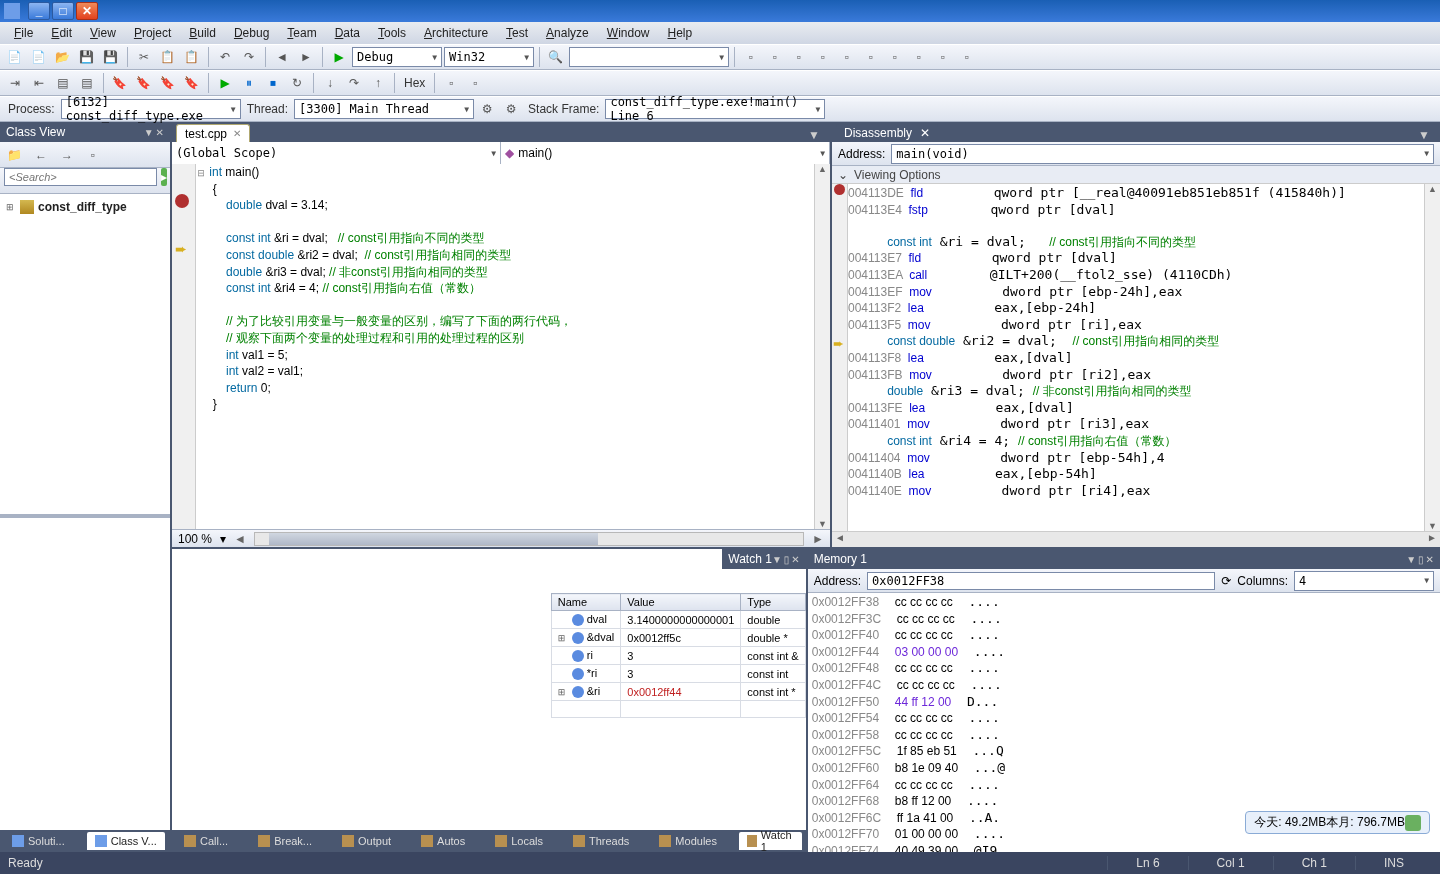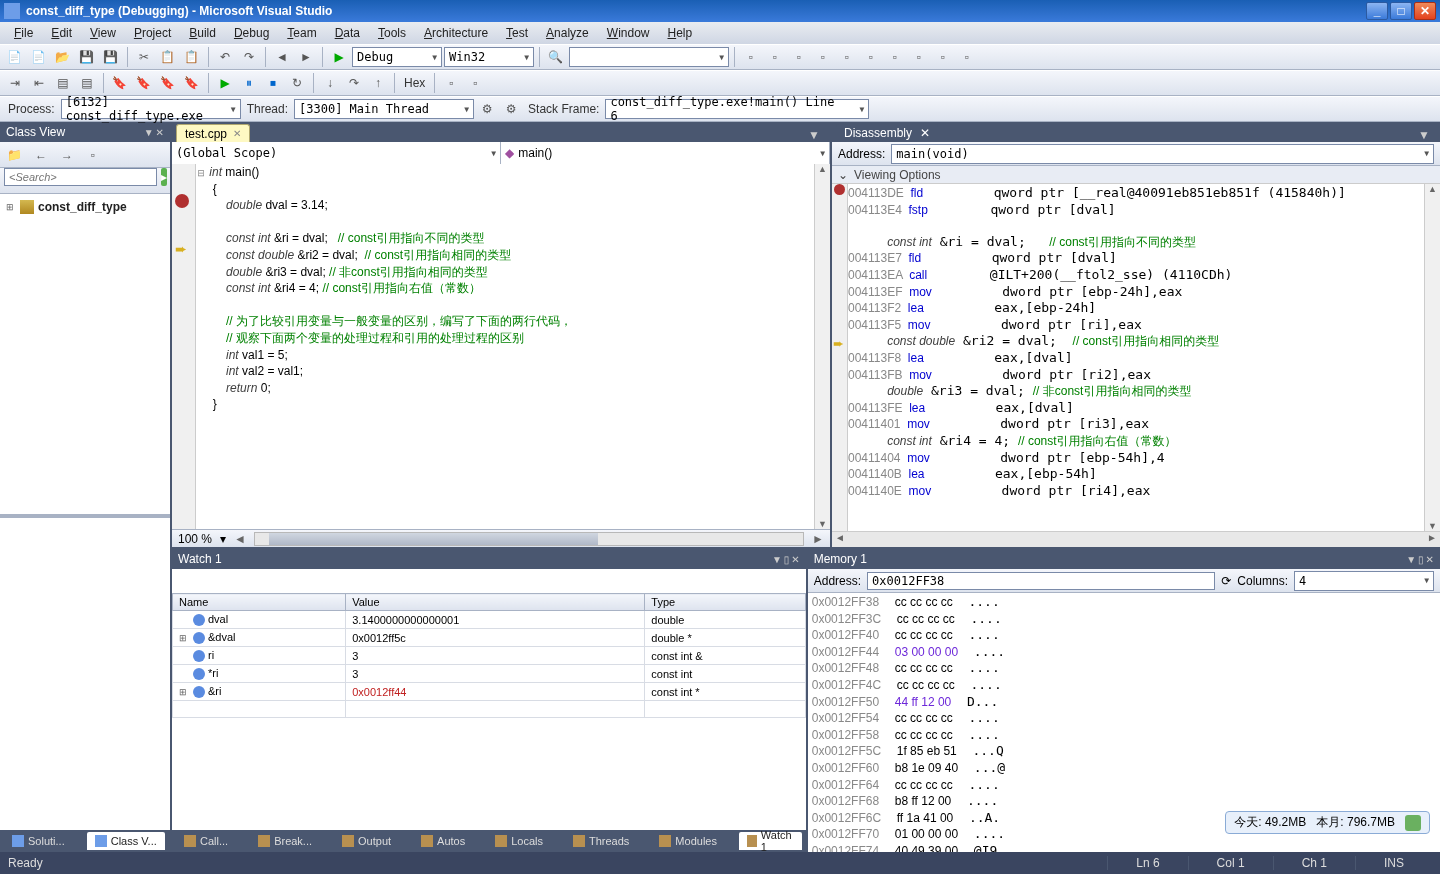--- a/index.html
+++ b/index.html
@@ -13,96 +13,95 @@
 .menubar { height: 22px; background: linear-gradient(#e9ecf0, #cfd6e4); display: flex; align-items: center; padding: 0 6px; gap: 2px; }
 .menubar span { padding: 2px 8px; color: #222; }
 .menubar span u { text-decoration: underline; }
 .toolbar { height: 26px; background: linear-gradient(#f4f6fb, #dde3ee); border-top: 1px solid #fff; border-bottom: 1px solid #a8b2c4; display: flex; align-items: center; padding: 0 4px; gap: 2px; }
 .tbtn { width: 22px; height: 22px; display: flex; align-items: center; justify-content: center; color: #555; border-radius: 2px; }
 .sep { width: 1px; height: 20px; background: #a8b2c4; margin: 0 3px; }
 .combo { height: 20px; background: #fff; border: 1px solid #7a8aa8; padding: 0 20px 0 4px; display: flex; align-items: center; position: relative; font-family: monospace; }
 .combo::after { content: "▼"; font-size: 8px; position: absolute; right: 4px; color: #555; }
 .combo.small { width: 90px; }
 .combo.med { width: 180px; }
-.combo.large { width: 264px; }
+.combo.large { width: 220px; }
 .lbl { padding: 0 4px; color: #333; }
 .workspace { flex: 1; display: flex; overflow: hidden; }
 .leftpane { width: 172px; background: #fff; display: flex; flex-direction: column; border-right: 2px solid #4a5770; }
 .panehdr { height: 20px; background: #4a5770; color: #fff; display: flex; align-items: center; padding: 0 6px; font-size: 11px; }
 .paneicons { height: 26px; background: linear-gradient(#f4f6fb, #dde3ee); border-bottom: 1px solid #a8b2c4; display: flex; align-items: center; padding: 0 4px; gap: 4px; }
 .panesearch { height: 26px; background: linear-gradient(#f4f6fb, #dde3ee); border-bottom: 1px solid #a8b2c4; display: flex; align-items: flex-start; padding: 0 4px; gap: 4px; }
 .panesearch input { flex: 1; height: 18px; border: 1px solid #7a8aa8; padding: 0 4px; font-style: italic; color: #888; font-size: 11px; }
 .treelist { flex: 1; background: #fff; padding: 4px; color: #222; }
 .treeitem { display: flex; align-items: center; gap: 4px; padding: 2px; }
 .expander { width: 10px; color: #666; font-size: 9px; }
 .projicon { width: 14px; height: 14px; background: linear-gradient(#d4b850, #b08820); }
 .centerarea { flex: 1; display: flex; flex-direction: column; overflow: hidden; }
 .tabrow { height: 20px; background: #4a5770; display: flex; align-items: flex-end; padding: 0 4px; }
-.tab { height: 18px; background: #fef9c3; border: 1px solid #b0a870; border-bottom: none; padding: 0 8px; display: flex; align-items: center; gap: 6px; font-size: 11px; border-radius: 3px 3px 0 0; }
+.tab { height: 18px; background: #ffffff; border: 1px solid #b0a870; border-bottom: none; padding: 0 8px; display: flex; align-items: center; gap: 6px; font-size: 11px; border-radius: 3px 3px 0 0; }
 .tab .x { color: #888; font-size: 10px; }
 .tabrow .fill { flex: 1; }
 .tabrow .drop { color: #ccc; margin: 0 6px; }
 .leftedit { flex: 1; display: flex; flex-direction: column; border-right: 2px solid #4a5770; overflow: hidden; background: #fff; }
 .scopebar { height: 22px; background: #fff; border-bottom: 1px solid #737373; display: flex; }
 .scopebar .combo { flex: 1; border: none; border-right: 1px solid #a8b2c4; height: 22px; }
 .codearea { flex: 1; display: flex; overflow: hidden; font-family: "Consolas", monospace; font-size: 13px; background: #fff; }
 .gutter { width: 24px; background: #f0f0f0; border-right: 1px solid #ccc; position: relative; }
 .bpoint { width: 14px; height: 14px; border-radius: 50%; background: #b03030; position: absolute; left: 3px; top: 30px; }
 .arrow { position: absolute; left: 3px; top: 77px; color: #d8b020; font-size: 14px; }
 .codelines { flex: 1; padding: 1px 0; overflow: auto; white-space: pre; line-height: 15.6px; }
 .outline { display: inline-block; width: 10px; color: #888; text-align: center; font-size: 9px; }
-.kw { color: #404040; font-style: italic; }
+.kw { color: #0369a1; }
 .com { color: #008000; }
 .editfoot { height: 18px; background: linear-gradient(#f4f6fb, #dde3ee); border-top: 1px solid #a8b2c4; display: flex; align-items: center; padding: 0 6px; gap: 8px; font-size: 11px; }
 .editfoot .scrollbar { flex: 1; height: 14px; background: #e8e8e8; border: 1px solid #b8b8b8; position: relative; }
 .editfoot .scrollbar .thumb { position: absolute; left: 14px; top: 0; height: 12px; width: 60%; background: linear-gradient(#d0d6e0, #b0b8c8); }
 .rightedit { width: 608px; display: flex; flex-direction: column; background: #fff; }
 .disasmhdr { height: 24px; background: linear-gradient(#f4f6fb, #dde3ee); border-bottom: 1px solid #a8b2c4; display: flex; align-items: center; padding: 0 6px; gap: 6px; }
 .disasmhdr .combo { flex: 1; font-family: monospace; }
 .viewopts { height: 18px; background: #e8ecf4; border-bottom: 1px solid #ccc; display: flex; align-items: center; padding: 0 6px; gap: 6px; font-size: 11px; color: #444; }
 .disasmcode { flex: 1; overflow: auto; font-family: "Consolas", monospace; font-size: 13px; white-space: pre; line-height: 15.6px; padding: 1px 0; }
 .addr { color: #888; }
 .op { color: #0000d0; }
 .bottomarea { height: 305px; display: flex; border-top: 2px solid #4a5770; }
-.watchpane { flex: 1; display: flex; flex-direction: column; background: #fff; border-right: 2px solid #4a5770; }
+.watchpane { flex: 1; display: flex; flex-direction: column; background: #fff; border-right: 2px solid #4a5770; align-items: flex-end; }
 .watchgrid { flex: 1; overflow: auto; }
 .watchgrid table { width: 100%; border-collapse: collapse; margin-top: 24px; }
 .watchgrid th { background: linear-gradient(#f4f6fb, #dde3ee); border: 1px solid #a8b2c4; text-align: left; padding: 2px 6px; font-weight: normal; font-size: 11px; }
 .watchgrid td { border: 1px solid #d8dce4; padding: 2px 6px; font-size: 11px; }
 .watchgrid .red { color: #c02020; }
 .varicon { display: inline-block; width: 12px; height: 12px; vertical-align: middle; margin-right: 3px; border-radius: 50%; background: #5a8be0; }
 .tabstrip { height: 22px; background: #4a5770; display: flex; align-items: center; padding: 0 4px; gap: 14px; }
 .btab { height: 18px; padding: 0 8px; color: #ddd; display: flex; align-items: center; gap: 4px; font-size: 11px; }
 .btab.active { background: #fff; color: #222; border-radius: 2px 2px 0 0; }
 .mempane { width: 665px; display: flex; flex-direction: column; background: #fff; }
 .memhdr { height: 24px; background: linear-gradient(#f4f6fb, #dde3ee); border-bottom: 1px solid #a8b2c4; display: flex; align-items: center; padding: 0 6px; gap: 6px; }
 .memhdr input { height: 18px; border: 1px solid #7a8aa8; padding: 0 4px; font-family: monospace; }
 .memlines { flex: 1; overflow: auto; font-family: "Consolas", monospace; font-size: 13px; line-height: 15.6px; white-space: pre; padding: 1px 4px; }
 .memlines .hi { color: #6d28d9; }
 .statusbar { height: 22px; background: #3a4560; color: #ddd; display: flex; align-items: center; padding: 0 8px; font-size: 11px; }
 .statusbar .seg { padding: 0 28px; border-left: 1px solid #4a5770; }
 .statusbar .fill { flex: 1; }
-.memnote { position: absolute; right: 10px; bottom: 40px; background: #e8f0fb; border: 1px solid #8aabd6; padding: 2px 8px; border-radius: 4px; display: flex; align-items: center; gap: 10px; font-size: 11px; }
+.memnote { position: absolute; right: 10px; bottom: 40px; background: #e8f0fb; border: 1px solid #8aabd6; padding: 2px 8px; border-radius: 4px; display: flex; align-items: center; font-size: 11px; }
 .memnote .ico { width: 16px; height: 16px; background: #6ab060; border-radius: 3px; }
 .pinbtns { display: flex; gap: 2px; margin-left: auto; }
 .pinbtns span { color: #ccc; font-size: 10px; }
 .sbgutter { width: 16px; background: #f0f0f0; border-right: 1px solid #ccc; position: relative; }
 .sbgutter .arrow2 { position: absolute; left: 1px; top: 152px; color: #d8b020; font-size: 13px; }
 .disasmfoot { height: 16px; background: #e8e8e8; border-top: 1px solid #ccc; display: flex; }
 .disasmfoot .sarrow { width: 16px; text-align: center; color: #666; font-size: 10px; }
 .disasmfoot .strack { flex: 1; }
 .rsidebar { width: 16px; background: #f0f0f0; border-left: 1px solid #ccc; display: flex; flex-direction: column; }
 .rsidebar span { font-size: 9px; color: #666; text-align: center; }
 </style>
 </head>
 <body>
 
 <div class="titlebar">
   <div class="icon"></div>
-  <div class="title">const_diff_type (Debugging) - Microsoft Visual Studio</div>
   <div class="winbtns">
     <div class="winbtn">_</div>
     <div class="winbtn">□</div>
     <div class="winbtn close">✕</div>
   </div>
 </div>
 
 <div class="menubar" id="menubar">
     <span><u>F</u>ile</span>
     <span><u>E</u>dit</span>

